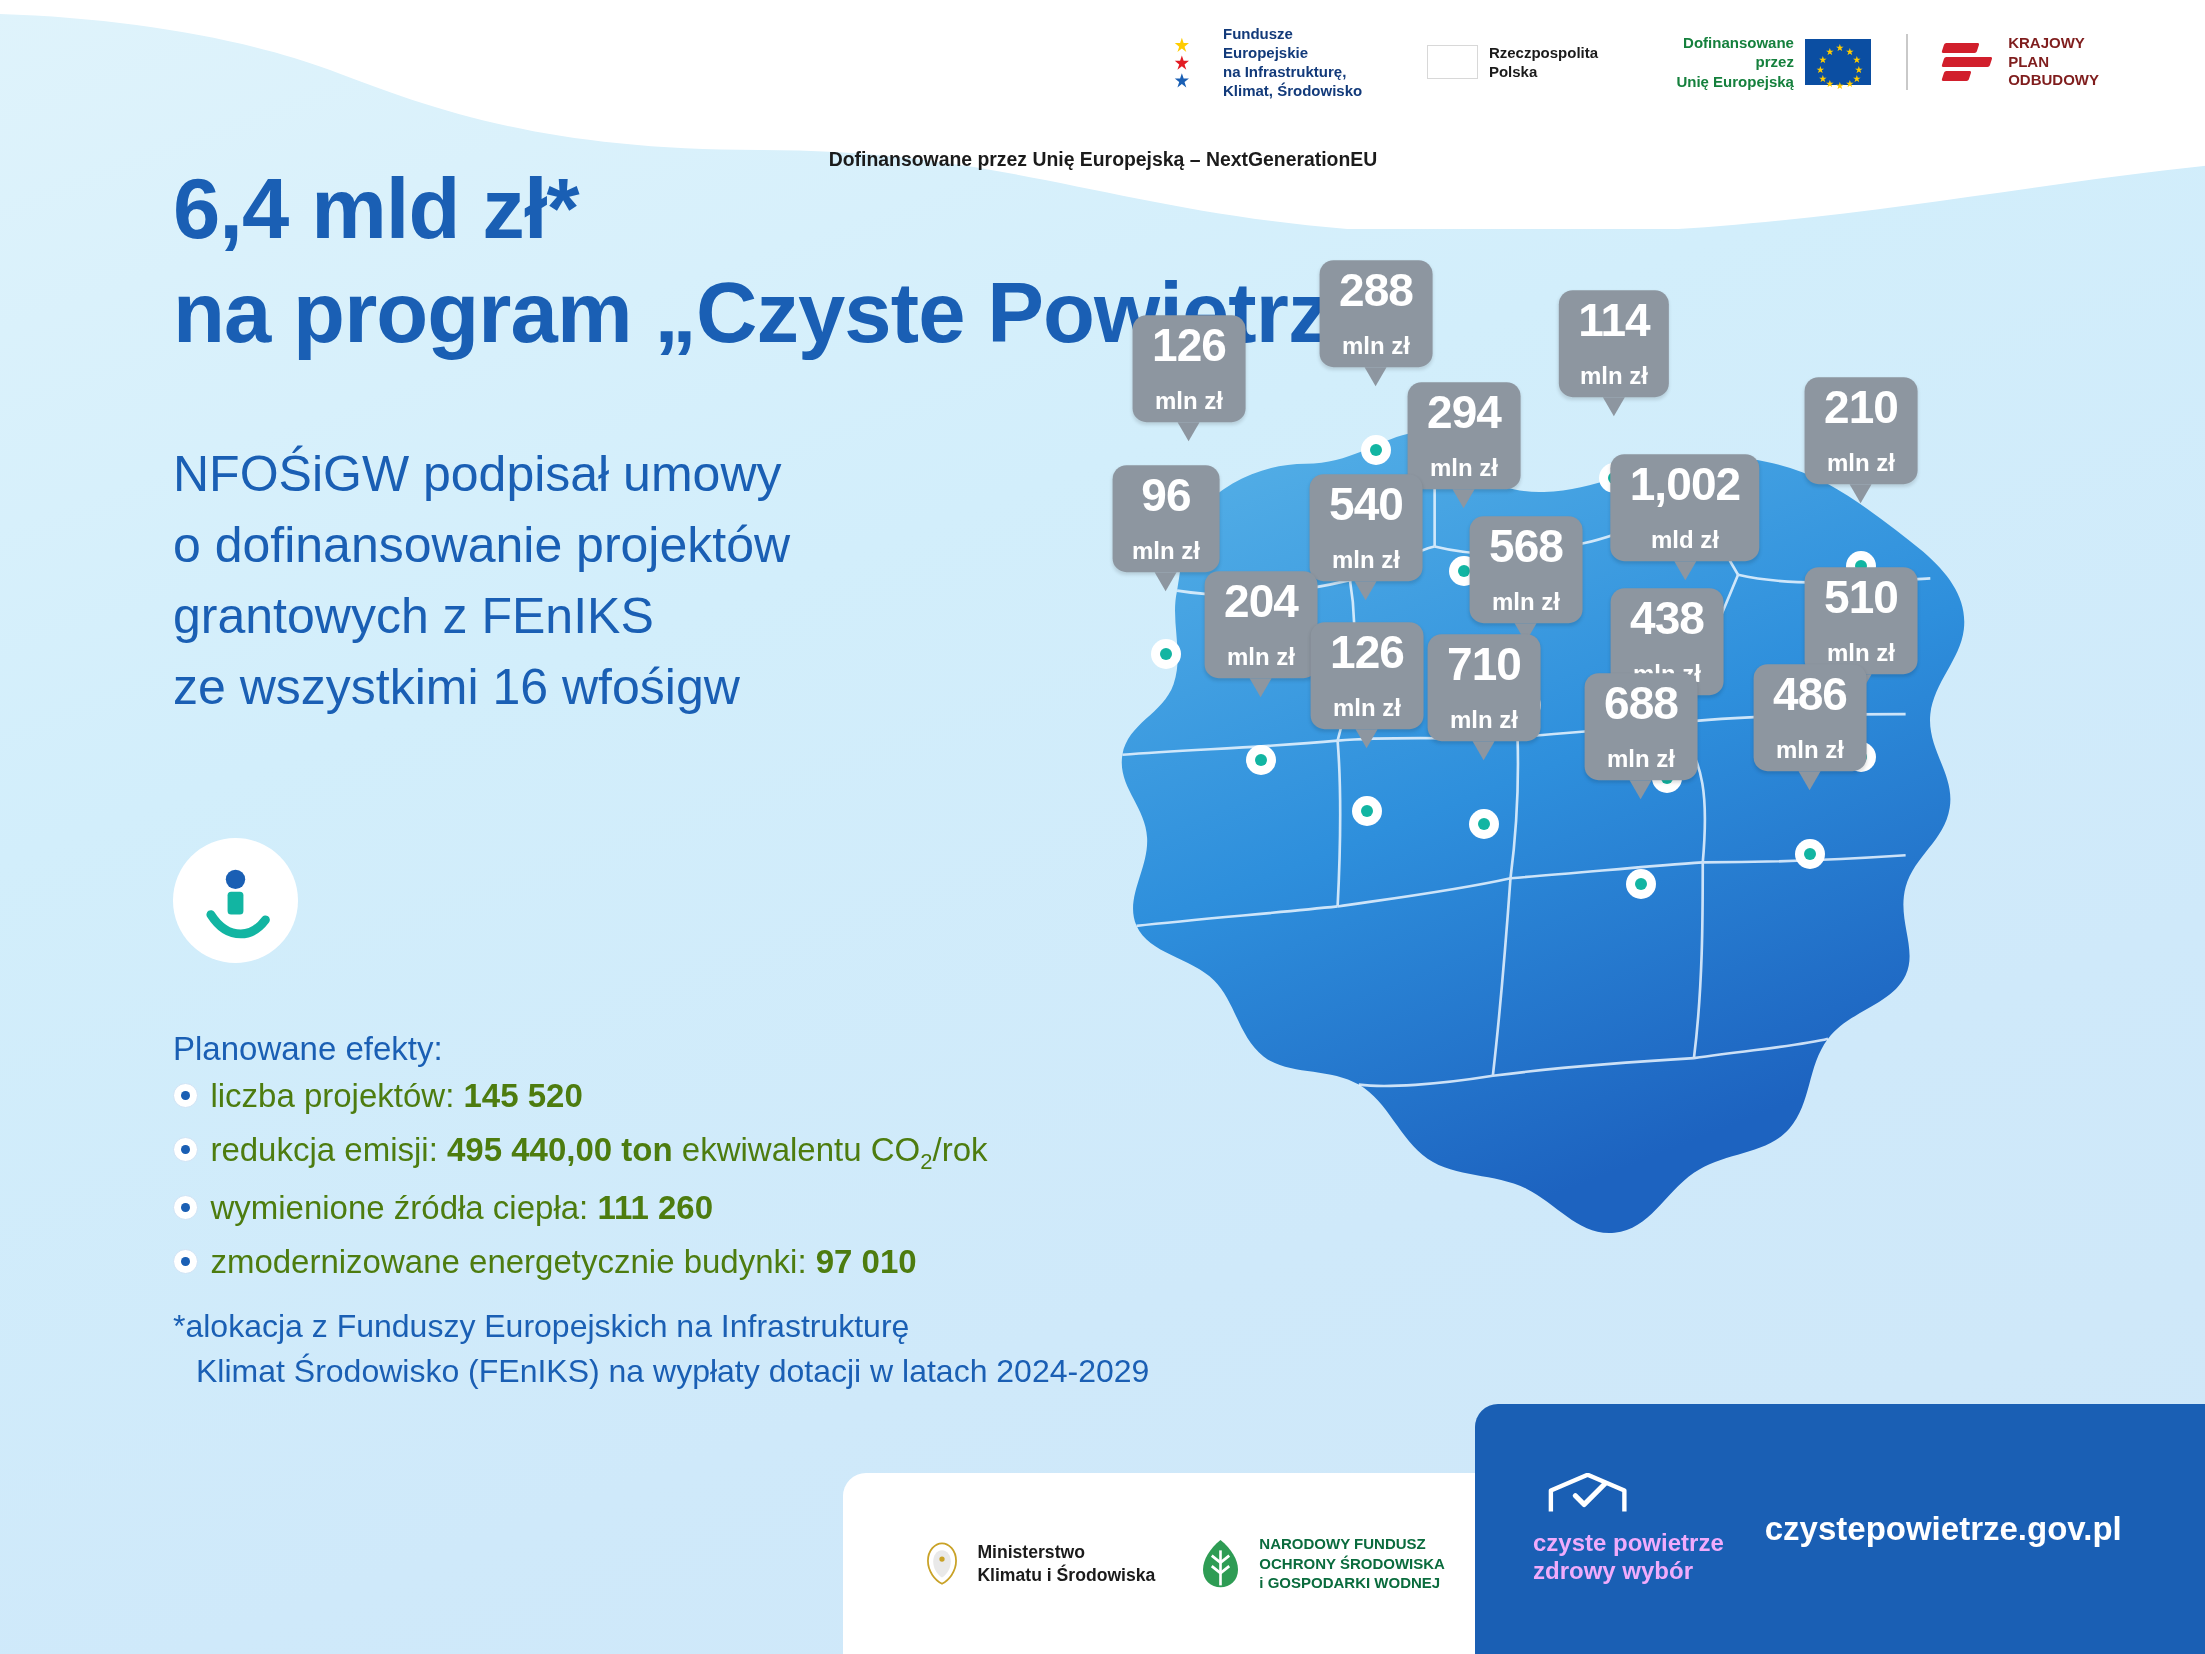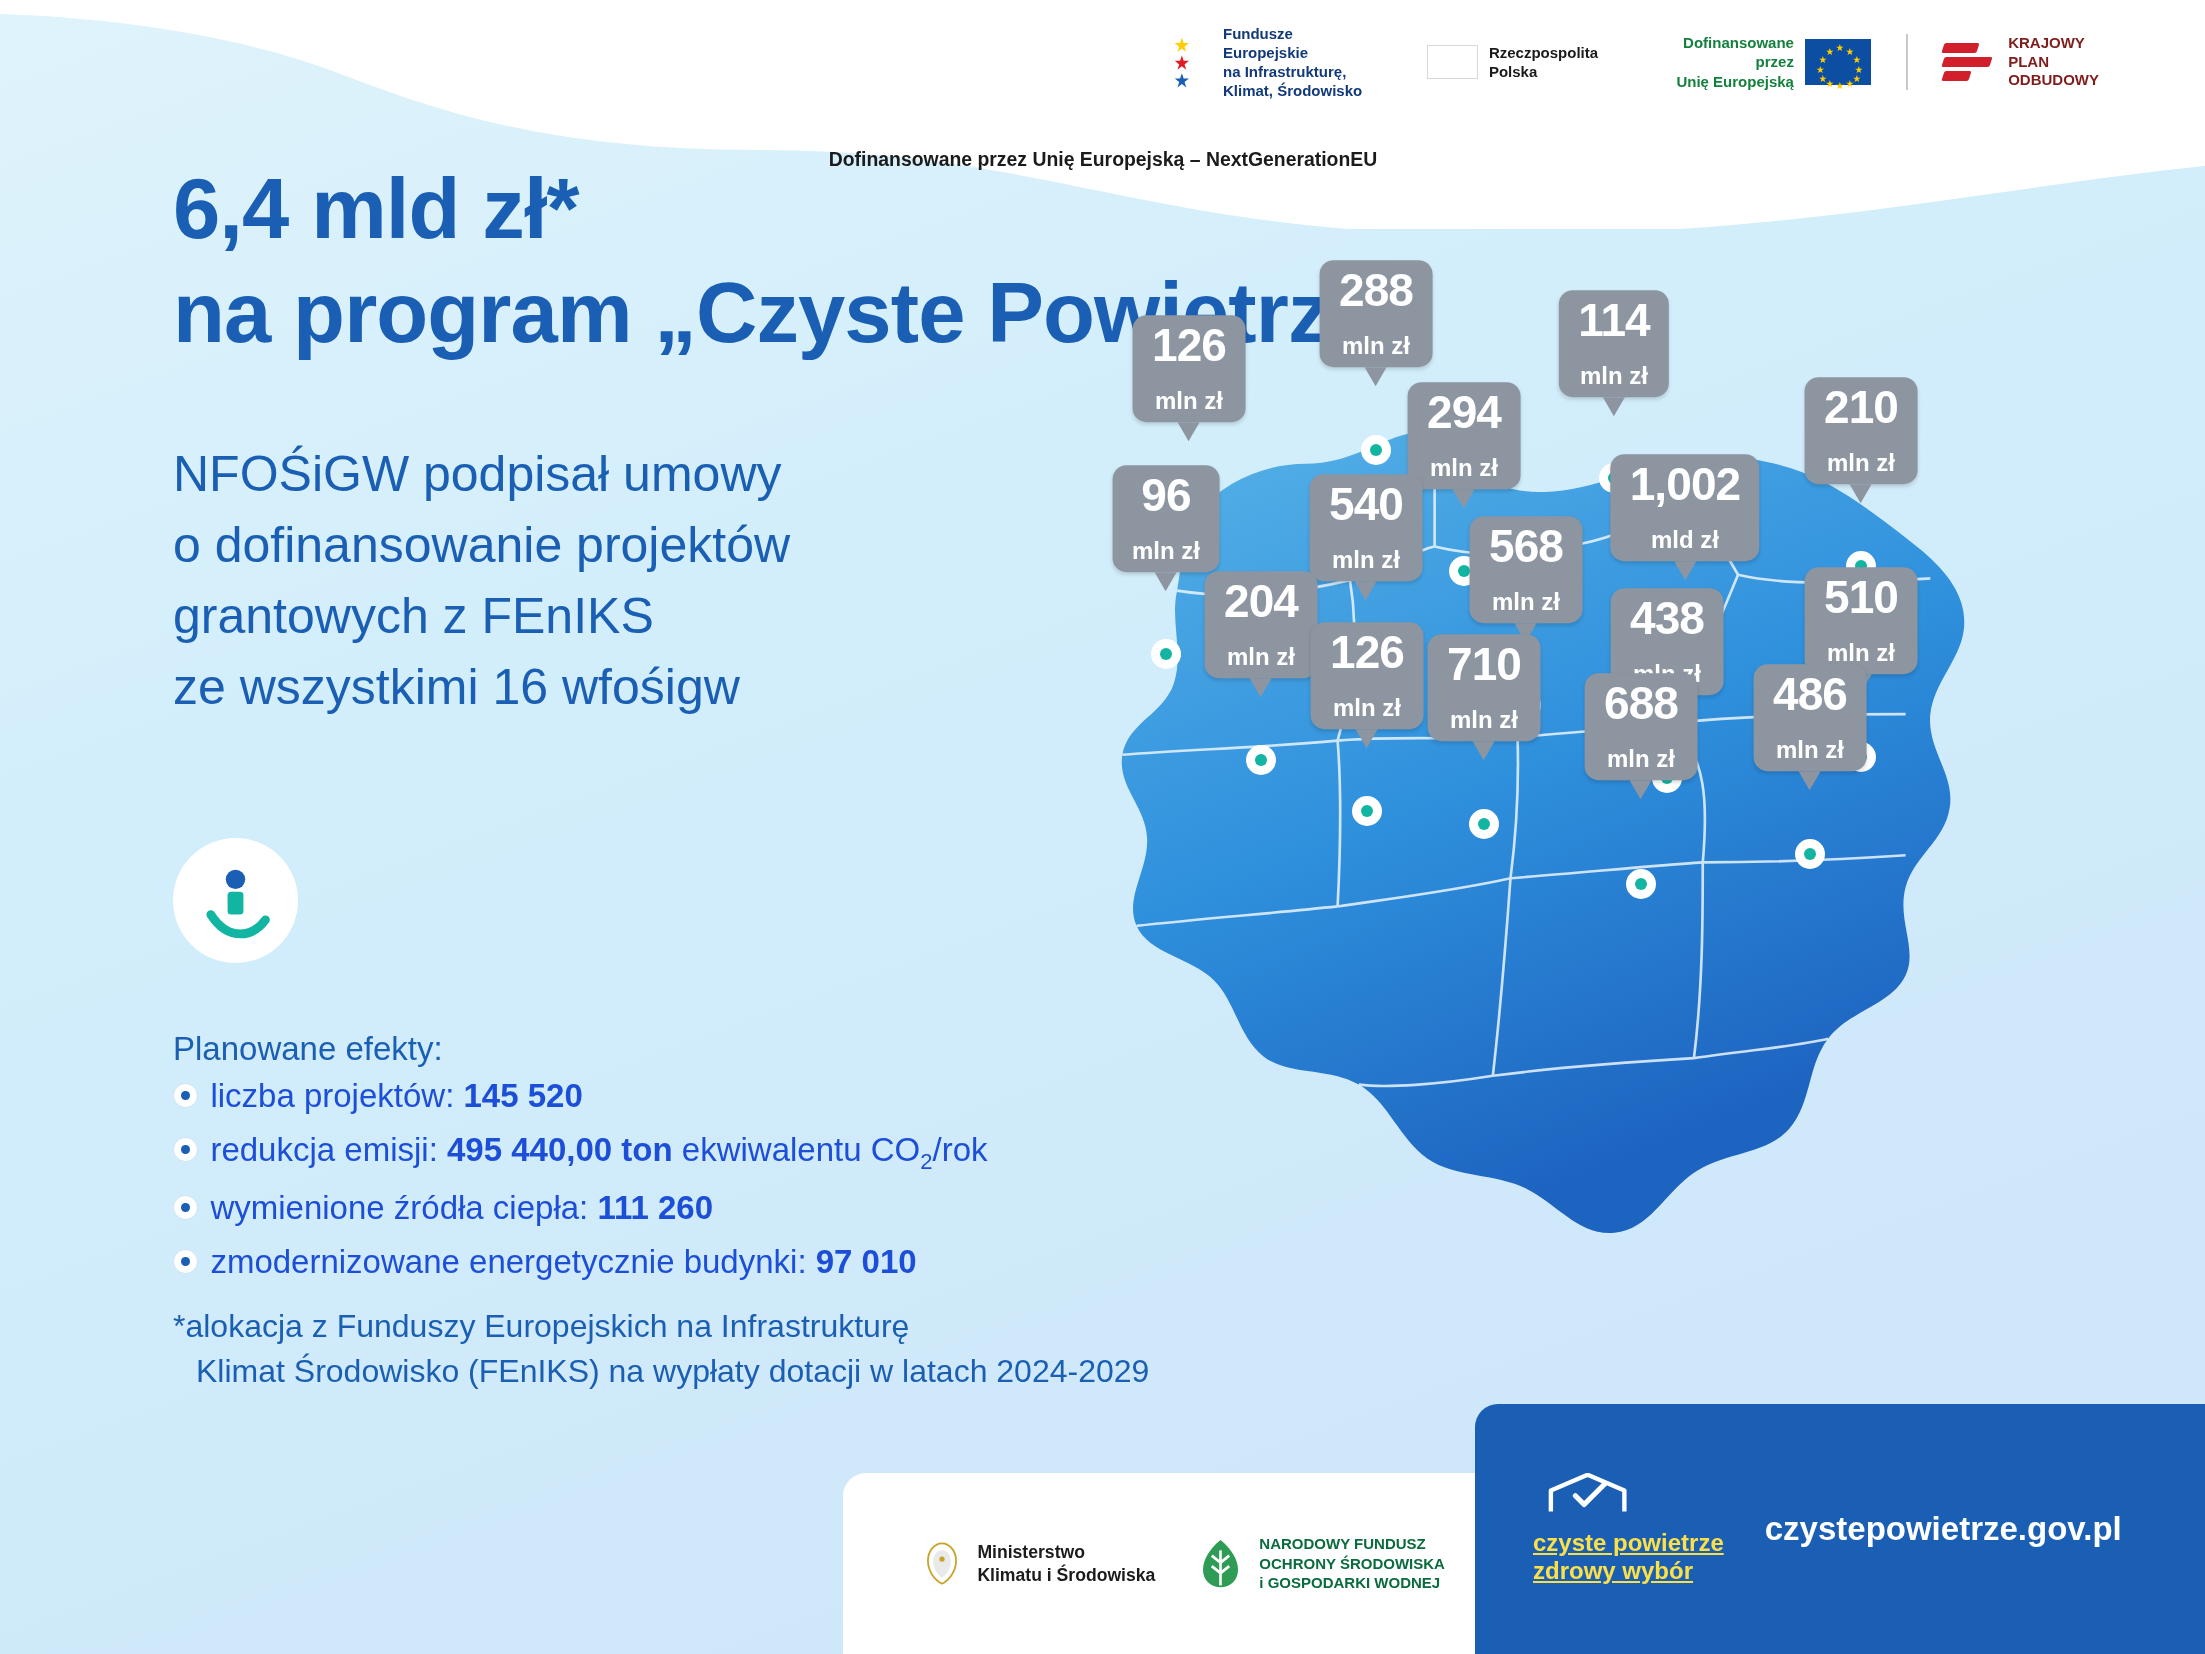--- a/index.html
+++ b/index.html
@@ -75,21 +75,21 @@
   .effects-list{
     position:absolute;left:173px;top:1075px;width:1112px;
   }
   .effect-row{display:flex;align-items:flex-start;gap:12.4px;margin-bottom:12.4px;}
   .bullet{
     width:23px;height:23px;border-radius:50%;background:#ffffff;
     display:flex;align-items:center;justify-content:center;margin-top:8px;flex:0 0 auto;
     border:0.9px solid #cfe3f5;
   }
   .bullet i{width:8.8px;height:8.8px;border-radius:50%;background:#1a5fb4;display:block;}
-  .effect-text{color:#1d4ed8;font-size:33px;line-height:1.25;}
+  .effect-text{color:#4d7c0f;font-size:33px;line-height:1.25;}
   .effect-text b{font-weight:bold;}
   .effect-text sub{font-size:22px;}
 
   .footnote{
     position:absolute;left:173px;top:1304px;width:1253px;
     color:#1a5fb4;font-size:32px;line-height:1.42;
   }
   .footnote .l2{padding-left:23px;display:block;}
 
   
@@ -129,21 +129,21 @@
   .nfos-mark{width:49px;height:55px;}
   .nfos-text{font-size:15px;line-height:1.32;font-weight:bold;color:#0a6b3d;}
 
   .bottom-blue{
     position:absolute;left:1475px;top:1404px;width:730px;height:250px;
     background:#1a5fb4;border-top-left-radius:23px;
     display:flex;align-items:center;gap:41px;padding-left:58px;box-sizing:border-box;
   }
   .cp-logo{display:flex;flex-direction:column;gap:7px;}
   .cp-house{width:125px;height:49px;position:relative;}
-  .cp-label{color:#fde047;font-size:24px;font-weight:bold;line-height:1.15;text-decoration:underline;}
+  .cp-label{color:#f0abfc;font-size:24px;font-weight:bold;line-height:1.15;}
   .cp-url{color:#ffffff;font-size:33px;font-weight:bold;}
 </style>
 </head>
 <body>
 
 <div class="top-white-curve"></div>
 
 <div class="logos">
 
   <div class="logo-block feniks-logo">

